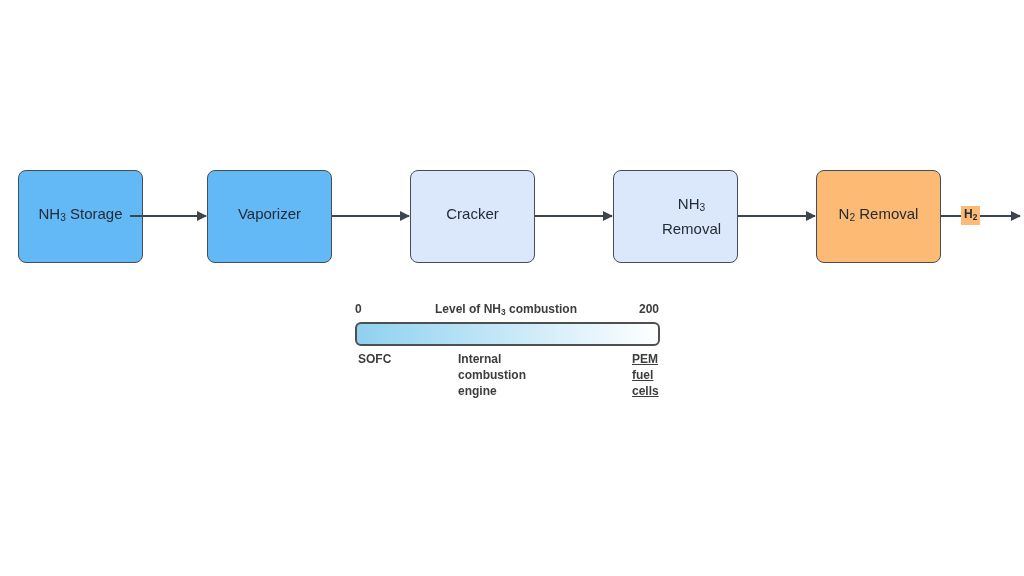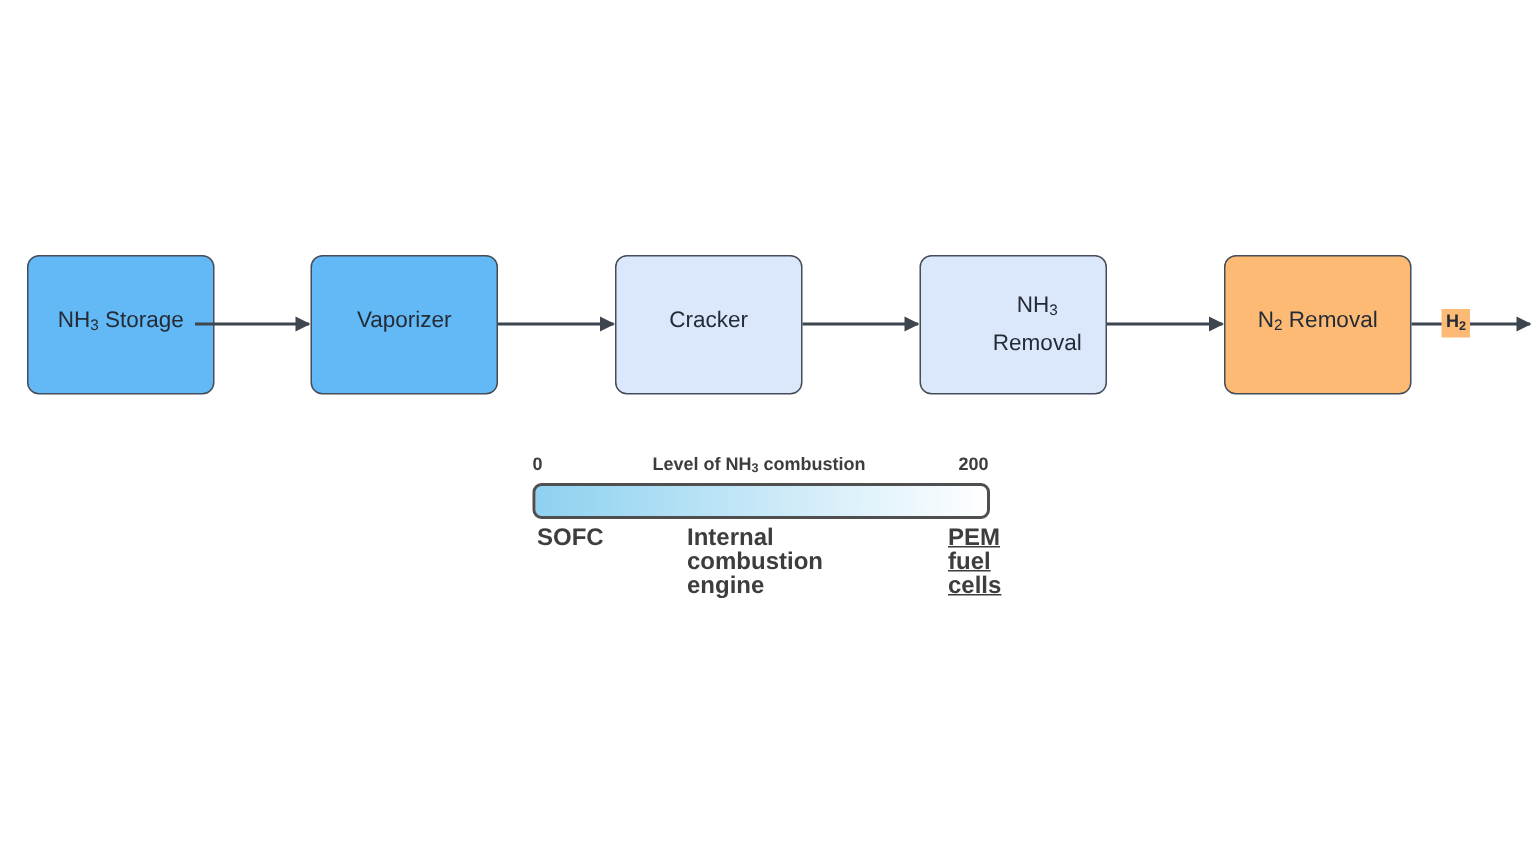--- a/index.html
+++ b/index.html
@@ -115,21 +115,21 @@
     height: 24px;
     box-sizing: border-box;
     border: 2px solid #4f4f4f;
     border-radius: 6px;
     background: linear-gradient(to right, #8ed1f0, #ffffff);
   }
 
   .legend-label {
     position: absolute;
     top: 351px;
-    font-size: 16px;
+    font-size: 12px;
     font-weight: bold;
     color: #3d3d3d;
     line-height: 16px;
     white-space: pre-line;
   }
   #legend-left   { left: 358px; }
   #legend-center { left: 458px; }
   #legend-right  { left: 632px; text-decoration: underline; }
 </style>
 </head>

